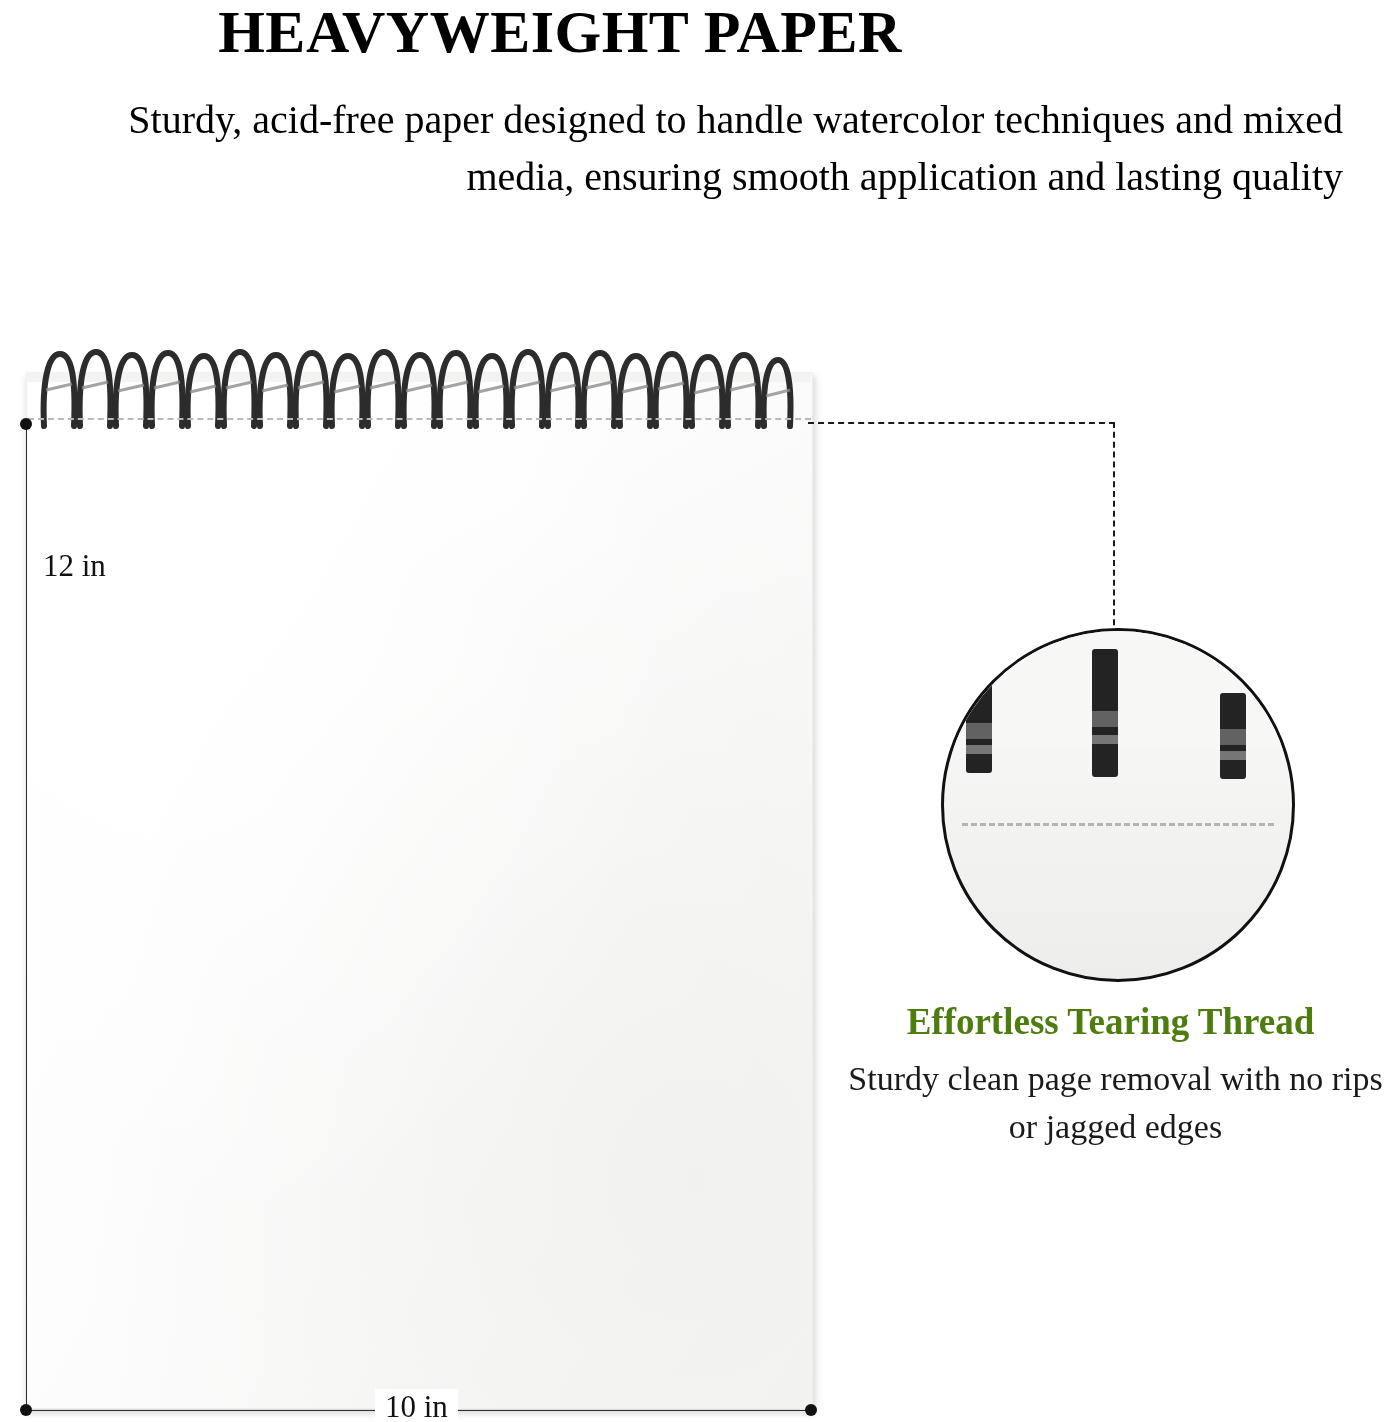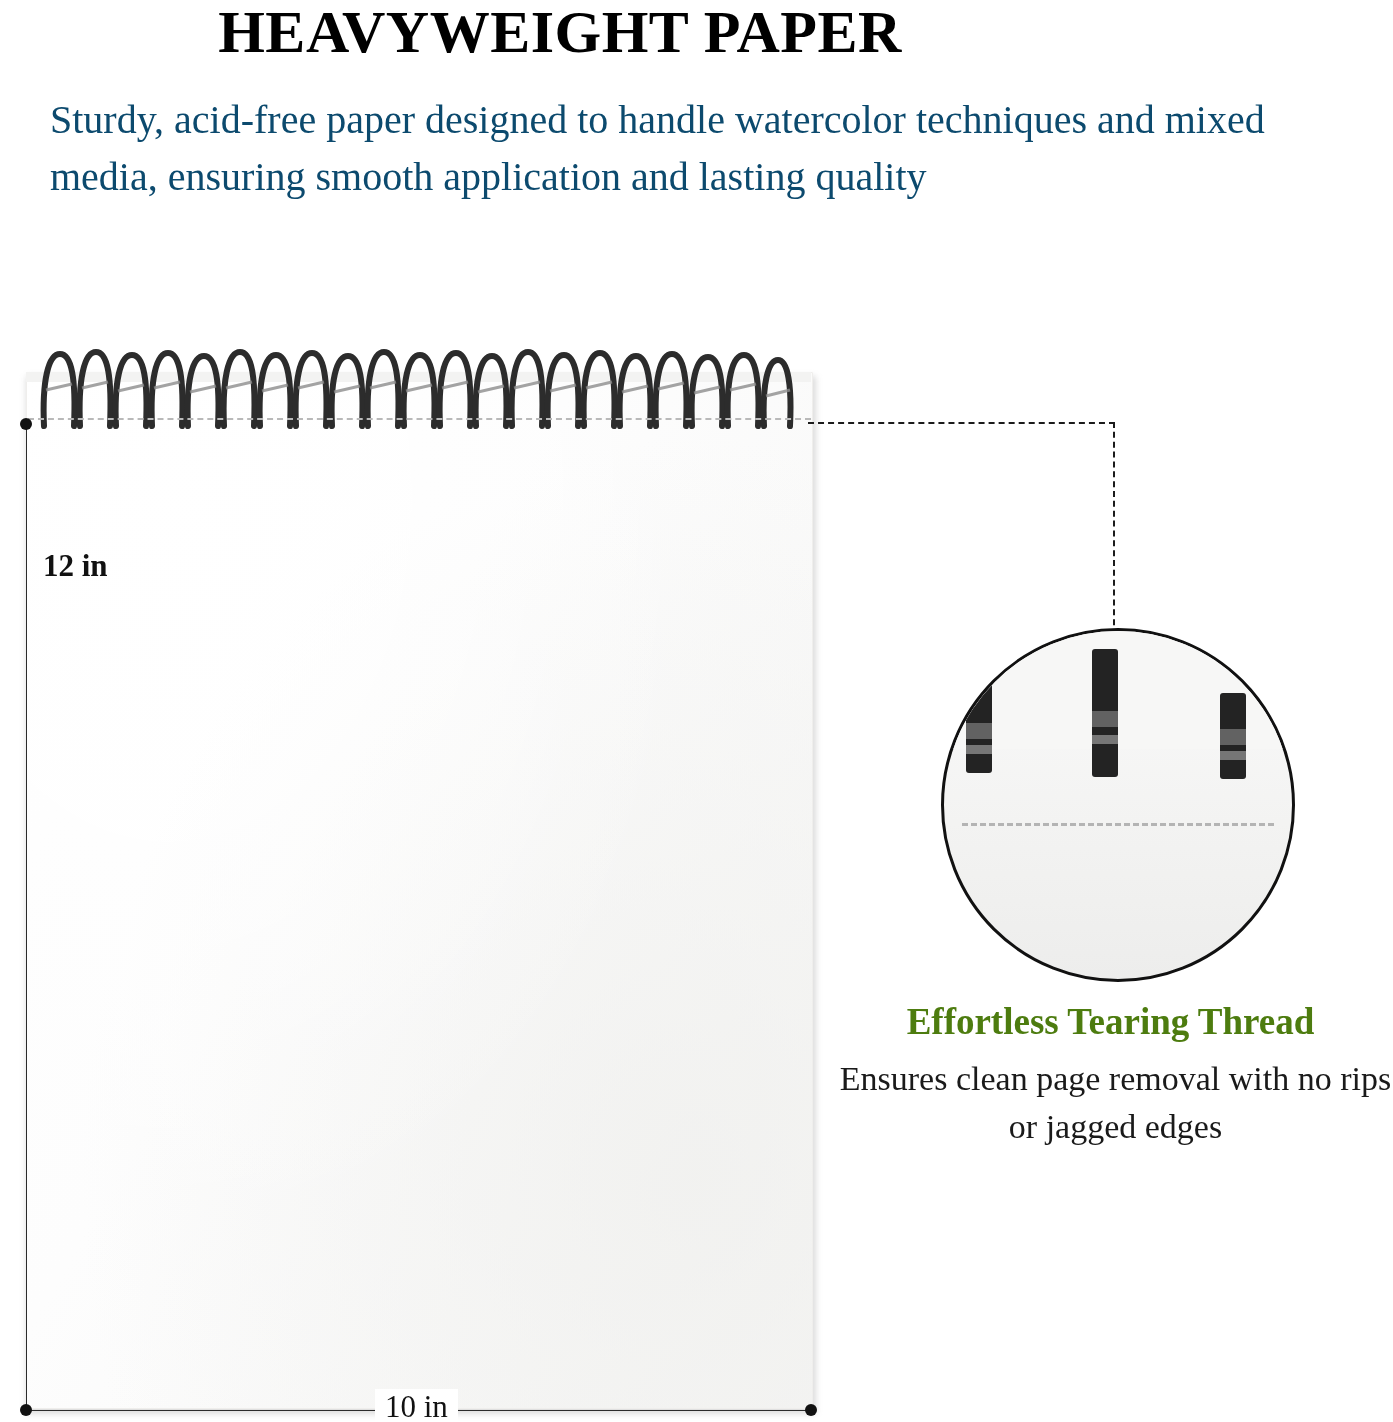--- a/index.html
+++ b/index.html
@@ -29,25 +29,25 @@
     font-size: 60px;
     letter-spacing: 0.5px;
     color: #000000;
     line-height: 1.0;
   }
   .subhead {
     position: absolute;
     left: 50px;
     top: 92px;
     width: 1293px;
-    text-align: left;
+    text-align: right;
     font-family: "Liberation Serif", serif;
     font-size: 40px;
     line-height: 1.42;
-    color: #0c4a6e;
+    color: #000000;
   }
 
   
   .pad-wrap {
     position: absolute;
     left: 14px;
     top: 330px;
     width: 800px;
     height: 1090px;
   }
@@ -131,21 +131,21 @@
   }
   .dot-tl { left: 20px; top: 418px; }
   .dot-bl { left: 20px; top: 1404px; }
   .dot-br { left: 805px; top: 1404px; }
   .dim-label {
     position: absolute;
     font-family: "Liberation Serif", serif;
     font-size: 31px;
     color: #111111;
   }
-  .dim-label-v { left: 43px; top: 548px; font-weight: bold; }
+  .dim-label-v { left: 43px; top: 548px; }
   .dim-label-h { left: 375px; top: 1389px; background: #ffffff; padding: 0 10px; }
 
   
   .leader {
     position: absolute;
     left: 808px;
     top: 422px;
     width: 308px;
     height: 215px;
   }
@@ -322,15 +322,15 @@
     </div>
     <div class="mag-coil" style="left:276px; top:62px; height:86px;">
       <div class="band" style="top:36px;"></div>
       <div class="band2" style="top:58px;"></div>
     </div>
 
     <div class="mag-dash"></div>
   </div>
 
   <div class="callout-title">Effortless Tearing Thread</div>
-  <div class="callout-body">Ensures clean page removal with no rips or jagged edges</div>
+  <div class="callout-body">Sturdy clean page removal with no rips or jagged edges</div>
 
 </div>
 
 </body></html>

